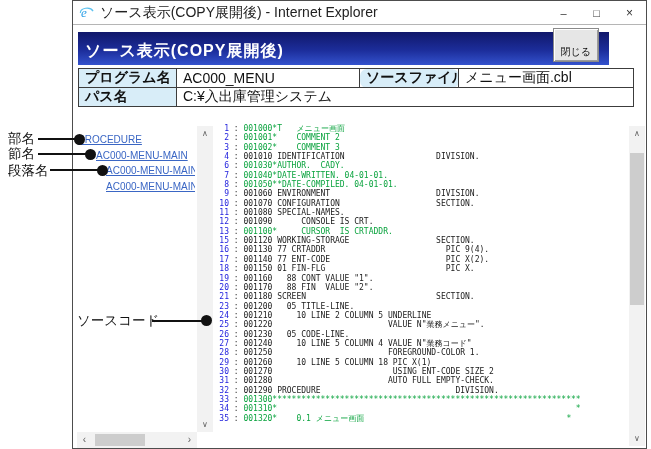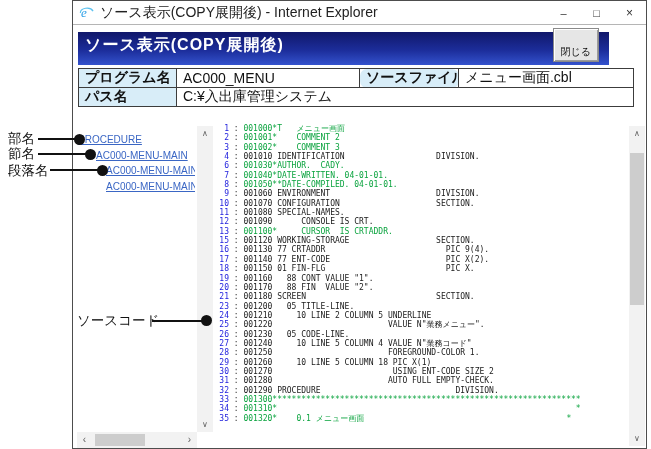--- a/index.html
+++ b/index.html
@@ -12,21 +12,21 @@
   .titlebar{position:absolute;left:0;top:0;width:100%;height:23px;background:#fff;
             border-bottom:1px solid #b5b5b5;display:flex;align-items:center;}
   .ie-icon{width:15px;height:15px;margin:0 6px 0 6px;flex:0 0 auto;}
   .tb-title{font-size:14px;color:#222;flex:1;white-space:nowrap;overflow:hidden;}
   .tb-btn{width:33px;height:22px;text-align:center;line-height:22px;font-size:11px;color:#333;}
   .tb-btn.close{font-size:12px;}
 
   
   .hdr{position:absolute;left:5px;top:31px;width:531px;height:33px;
        background:linear-gradient(180deg,#10176a 0%,#1c2d9a 55%,#3352cd 100%);}
-  .hdr-title{position:absolute;left:7px;top:3px;color:#fff;font-size:16px;font-weight:bold;
+  .hdr-title{position:absolute;left:7px;top:9px;color:#fff;font-size:16px;font-weight:bold;
              letter-spacing:1px;white-space:nowrap;}
   .close-btn{position:absolute;right:10px;bottom:3px;height:30px;padding:16px 7px;
              font-size:10px;line-height:14px;color:#111;background:#e6e6e6;
              border:1px solid #8a8a8a;box-shadow:inset 1px 1px 0 #fff, inset -1px -1px 0 #9c9c9c;}
 
   
   .info{position:absolute;left:5px;top:67px;width:556px;border-collapse:collapse;
         font-size:14px;color:#111;table-layout:fixed;}
   .info td{border:1px solid #3c3c3c;height:17px;padding:0 6px;white-space:nowrap;overflow:hidden;}
   .info td.lbl{background:#d8edf8;font-weight:bold;}

